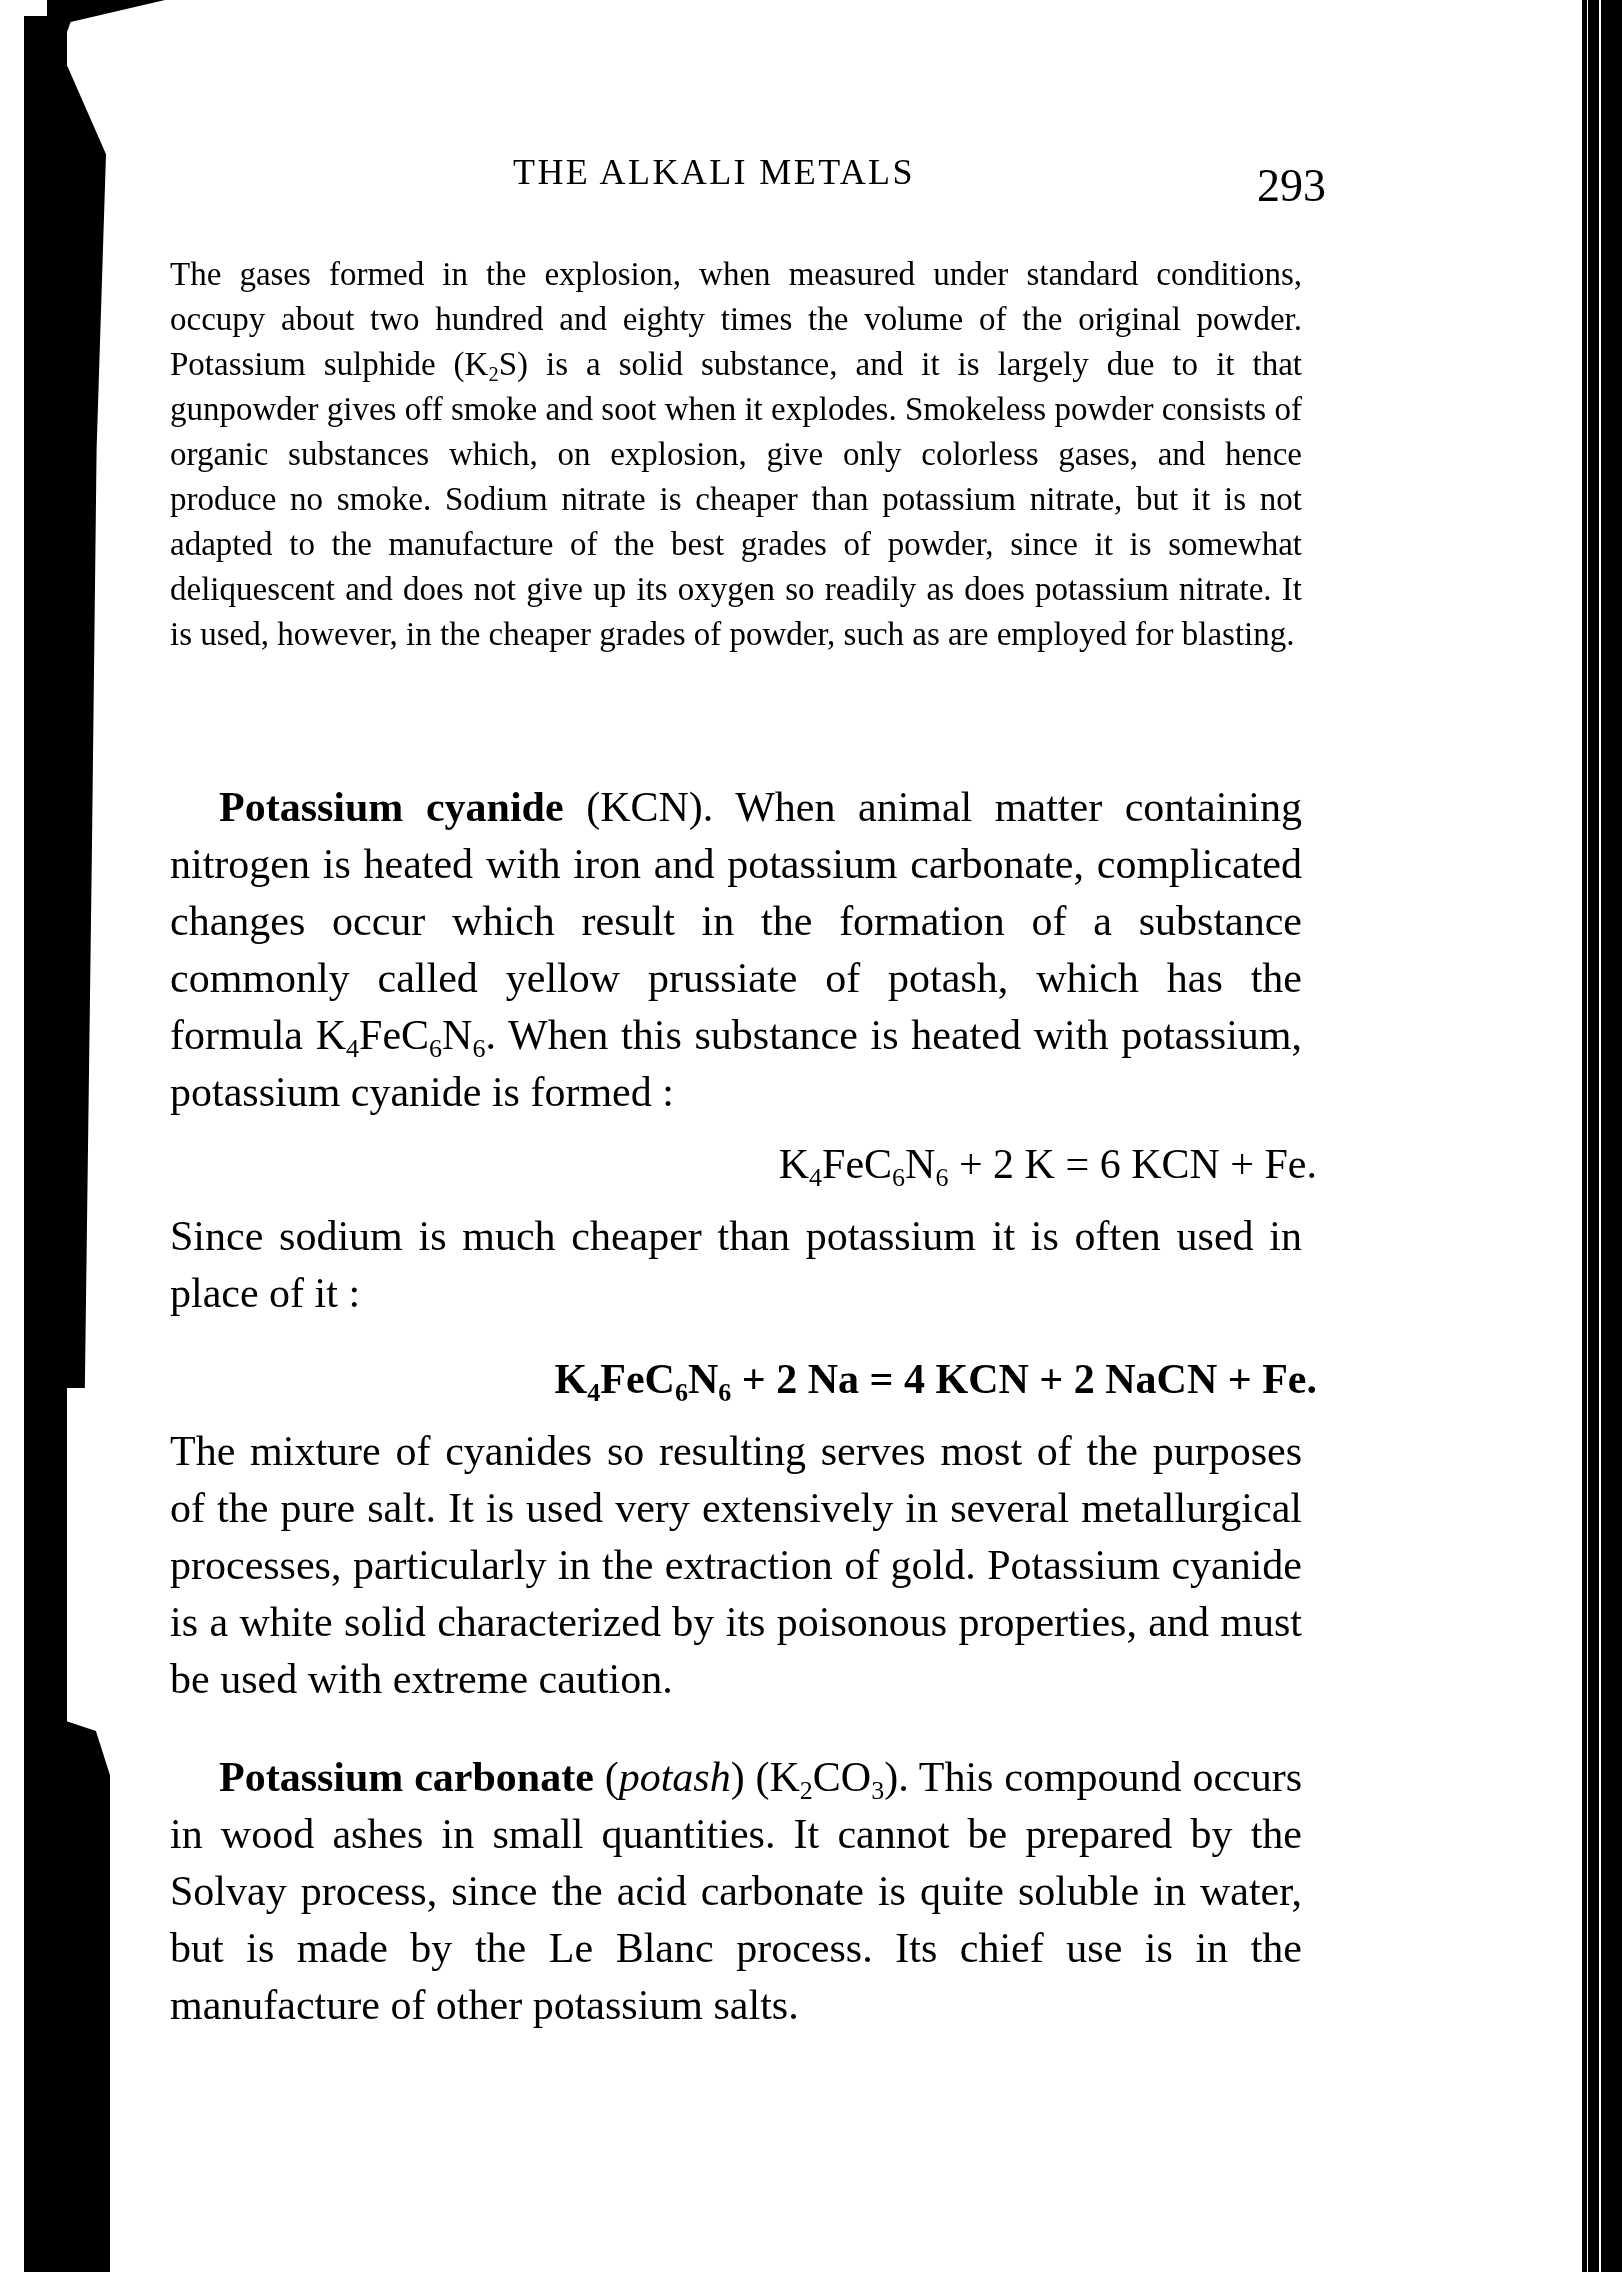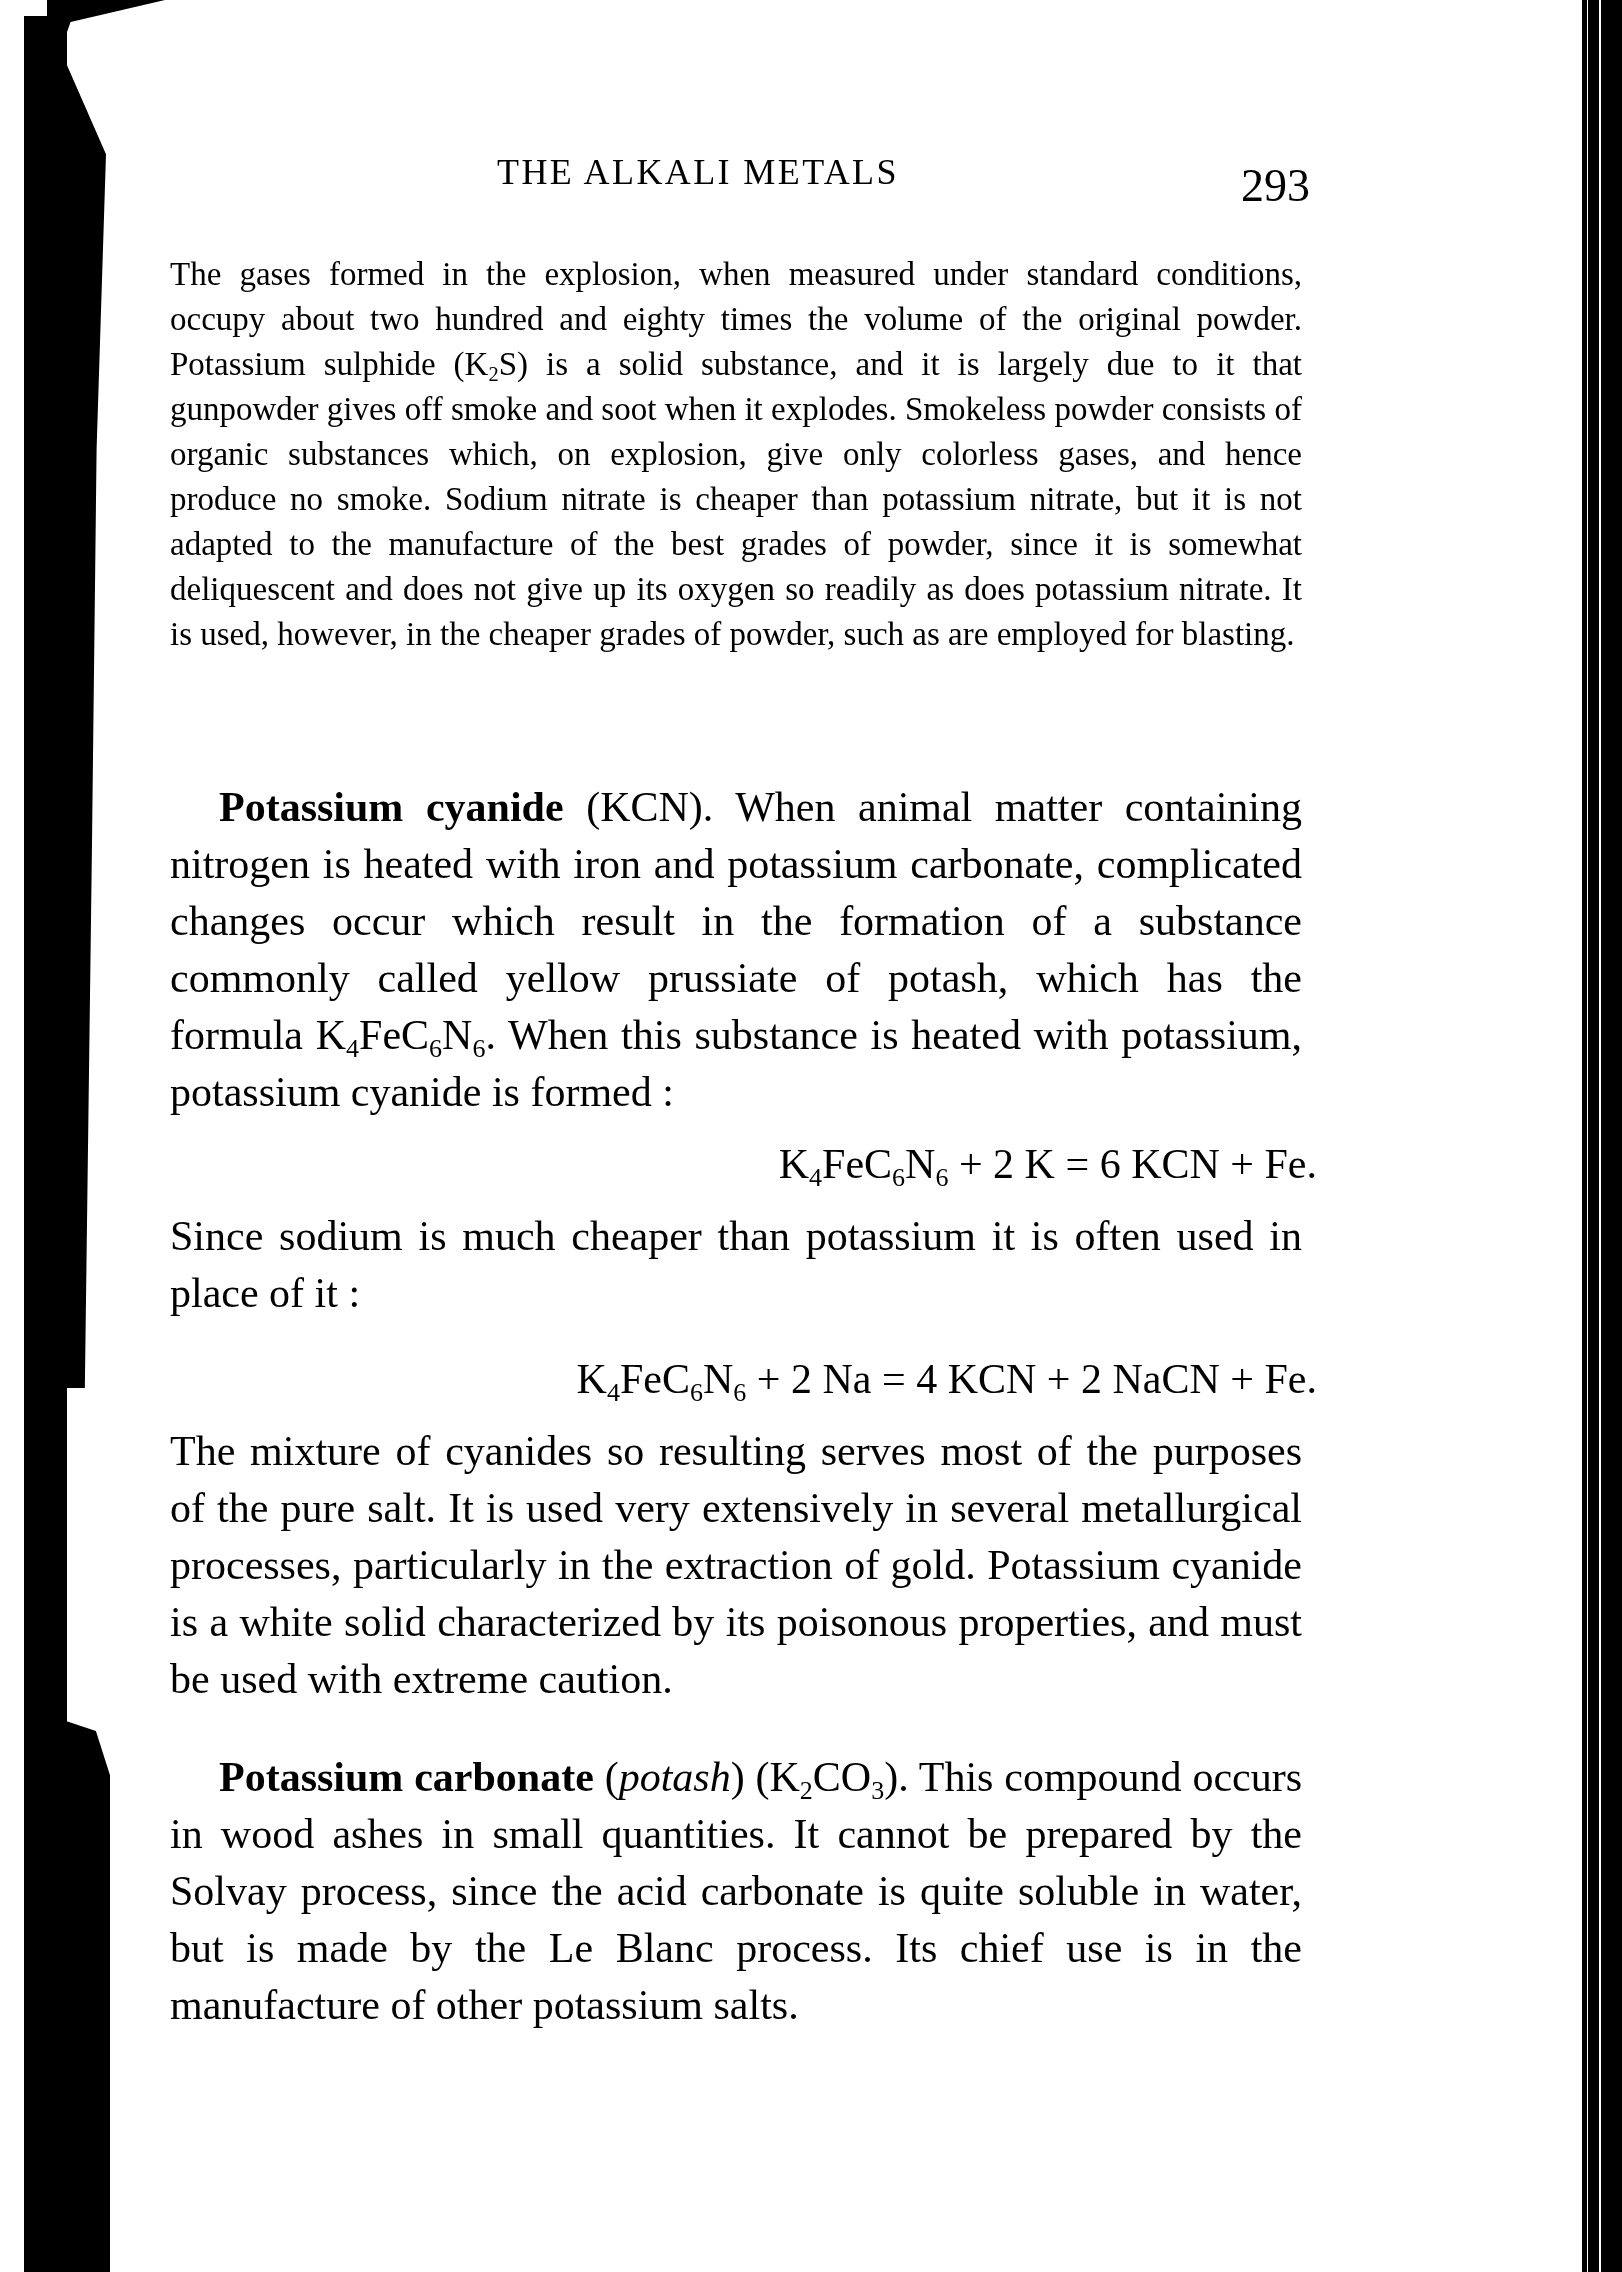--- a/index.html
+++ b/index.html
@@ -8,21 +8,21 @@
   .gutter-left { position: absolute; left: 16px; top: 0; width: 103px; height: 2273px; }
   .gutter-left .a { position:absolute; left:8px; top:16px; width:43px; height:2257px; background:#000; }
   .gutter-left .b { position:absolute; left:43px; top:47px; width:47px; height:1341px; background:#000;
                     clip-path: polygon(0 0, 100% 8%, 80% 30%, 70% 60%, 55% 100%, 0 100%); }
   .gutter-left .c { position:absolute; left:47px; top:1720px; width:47px; height:552px; background:#000;
                     clip-path: polygon(0 0, 70% 2%, 100% 10%, 100% 100%, 0 100%); }
   .corner-top { position:absolute; left:47px; top:0; width:118px; height:55px; background:#000;
                 clip-path: polygon(0 0, 100% 0, 20% 40%, 10% 100%, 0 100%); }
   .gutter-right { position: absolute; left: 1582px; top: 0; width: 40px; height: 2273px;
                   background: repeating-linear-gradient(90deg, #000 0 4.7px, #fff 4.7px 6.3px, #000 6.3px 17.4px, #fff 17.4px 19px, #000 19px 40px); }
-  .running-head { position: absolute; top: 146px; left: 158px; width: 1168px; height: 55px; text-align: right; }
+  .running-head { position: absolute; top: 146px; left: 174px; width: 1168px; height: 55px; text-align: right; }
   .running-title { position: absolute; left: 339px; top: 4.7px; font-size: 36px; letter-spacing: 2.4px; }
   .page-number { position: absolute; right: 16px; top: 12.6px; font-size: 46px; }
   .text-block { position: absolute; left: 155px; width: 1162px; }
   .small { top: 237px; font-size: 33px; line-height: 45px; text-align: justify; }
   .large { font-size: 42px; line-height: 57px; text-align: justify; }
   p { margin: 15px; }
   .indent { text-indent: 49px; }
   .bold { font-weight: bold; }
   .italic { font-style: italic; }
   sub { font-size: 0.62em; vertical-align: -0.3em; line-height: 0; }
@@ -49,21 +49,21 @@
   <p><span>The gases formed in the explosion, when measured under standard conditions, occupy about two hundred and eighty times the volume of the original powder. Potassium sulphide (K</span><sub>2</sub><span>S) is a solid substance, and it is largely due to it that gunpowder gives off smoke and soot when it explodes. Smokeless powder consists of organic substances which, on explosion, give only colorless gases, and hence produce no smoke. Sodium nitrate is cheaper than potassium nitrate, but it is not adapted to the manufacture of the best grades of powder, since it is somewhat deliquescent and does not give up its oxygen so readily as does potassium nitrate. It is used, however, in the cheaper grades of powder, such as are employed for blasting.</span></p>
 </div>
 
 <div class="text-block large" style="top: 764px;">
   <p class="indent"><span class="bold">Potassium cyanide</span><span> (KCN). </span><span>When animal matter containing nitrogen is heated with iron and potassium carbonate, complicated changes occur which result in the formation of a substance commonly called yellow prussiate of potash, which has the formula K</span><sub>4</sub><span>FeC</span><sub>6</sub><span>N</span><sub>6</sub><span>. When this substance is heated with potassium, potassium cyanide is formed :</span></p>
 
   <div class="equation"><span>K</span><sub>4</sub><span>FeC</span><sub>6</sub><span>N</span><sub>6</sub><span> + 2 K = 6 KCN + Fe.</span></div>
 
   <p>Since sodium is much cheaper than potassium it is often used in place of it :</p>
 
-  <div class="equation" style="margin-top: 29px;"><span>K</span><sub>4</sub><span>FeC</span><sub>6</sub><span>N</span><sub>6</sub><span> + 2 Na = 4 KCN + 2 NaCN + Fe.</span></div>
+  <div class="equation" style="margin-top: 29px; font-weight: bold;"><span>K</span><sub>4</sub><span>FeC</span><sub>6</sub><span>N</span><sub>6</sub><span> + 2 Na = 4 KCN + 2 NaCN + Fe.</span></div>
 
   <p>The mixture of cyanides so resulting serves most of the purposes of the pure salt. It is used very extensively in several metallurgical processes, particularly in the extraction of gold. Potassium cyanide is a white solid characterized by its poisonous properties, and must be used with extreme caution.</p>
 
   <div class="para-gap"></div>
 
   <p class="indent"><span class="bold">Potassium carbonate</span><span> (</span><span class="italic">potash</span><span>) (K</span><sub>2</sub><span>CO</span><sub>3</sub><span>). </span><span>This compound occurs in wood ashes in small quantities. It cannot be prepared by the Solvay process, since the acid carbonate is quite soluble in water, but is made by the Le Blanc process. Its chief use is in the manufacture of other potassium salts.</span></p>
 </div>
 
 
 </body></html>

